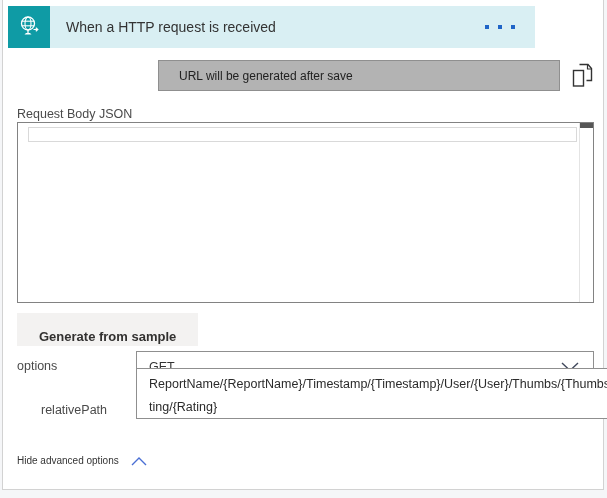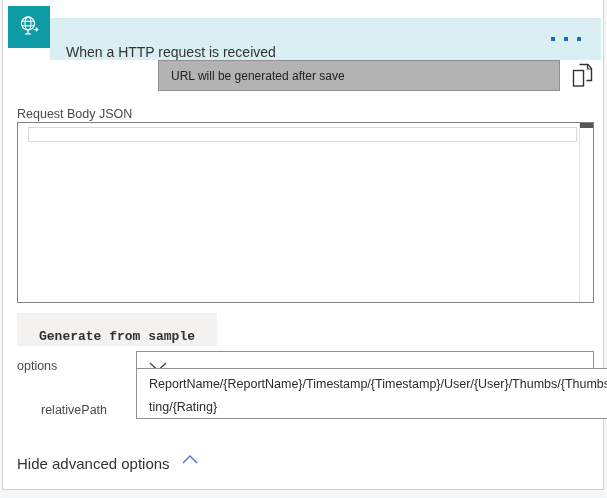--- a/index.html
+++ b/index.html
@@ -18,25 +18,24 @@
   }
   
   .header-icon {
     position: absolute; left: 5px; top: 6px;
     width: 42px; height: 42px;
     background: #0f9ba5;
     display: flex; align-items: center; justify-content: center;
   }
   .header-bar {
     position: absolute; left: 47px; top: 6px;
-    width: 551px; height: 42px;
+    width: 485px; height: 42px;
     background: #d9eff3;
-    display: flex; align-items: flex-end;
+    display: flex; align-items: center;
     cursor: pointer;
-    margin-top: 12px;
   }
   .header-title {
     margin-left: 16px;
     font-size: 14px; color: #333333;
   }
   .menu-dots {
     position: absolute; right: 16px; top: 0; height: 100%;
     display: flex; align-items: center; gap: 9px;
     cursor: pointer; padding: 0 4px;
   }
@@ -49,21 +48,21 @@
     font-size: 12.5px; color: #4a4a4a;
   }
   .url-label { top: 66px; }
   .url-box {
     position: absolute; left: 155px; top: 60px;
     width: 402px; height: 31px;
     background: #b3b3b3;
     border: 1px solid #8f8f8f;
     display: flex; align-items: center;
     font-size: 12px; color: #222222;
-    padding-left: 12px;
+    padding-left: 20px;
   }
   .copy-btn {
     position: absolute; left: 566px; top: 61px;
     width: 26px; height: 29px;
     background: transparent; border: none;
     display: flex; align-items: center; justify-content: center;
     cursor: pointer;
   }
   .schema-label {
     top: 106px; width: 130px; line-height: 16px;
@@ -88,21 +87,21 @@
   }
   .schema-scroll-thumb {
     position: absolute; top: 0; left: 0; right: 0;
     height: 5px; background: #565656;
     cursor: grab;
   }
   .generate-btn {
     position: absolute; left: 14px; top: 313px;
     height: 33px; padding: 16px 22px;
     background: #f3f2f1; border: none;
-    font-family: Liberation Mono, monospace;
+    font-family: Liberation Sans, sans-serif;
     font-size: 13px; font-weight: bold; color: #323130;
     cursor: pointer;
   }
   .method-label { top: 359px; }
   .method-dropdown {
     position: absolute; left: 133px; top: 351px;
     width: 458px; height: 31px;
     border: 1px solid #8f8f8f; background: #ffffff;
     display: flex; align-items: center;
     font-size: 12.5px; color: #333333;
@@ -116,22 +115,22 @@
     width: 524px; height: 51px;
     border: 1px solid #8f8f8f; background: #ffffff;
     font-size: 12.5px; color: #2b2b2b;
     line-height: 23px;
     padding: 4px 24px 0 12px;
     word-break: break-all;
     cursor: text;
   }
   .hide-advanced {
     position: absolute; left: 14px; top: 455px;
-    display: flex; align-items: flex-start; gap: 12px;
-    font-size: 15px; color: #333333;
+    display: flex; align-items: flex-end; gap: 12px;
+    font-size: 10px; color: #333333;
     cursor: pointer;
   }
 </style>
 </head>
 <body>
 
 <div class="card">
 
   <div class="header-icon">
     <svg width="28" height="28" viewBox="0 0 28 28" fill="none">
@@ -167,20 +166,21 @@
     <div class="schema-inner-line"></div>
     <div class="schema-scroll">
       <div class="schema-scroll-thumb"></div>
     </div>
   </div>
 
   <button class="generate-btn">Generate from sample</button>
 
   <div class="field-label method-label">options</div>
   <div class="method-dropdown">
+    <span class="dd-value">GET</span>
     <svg width="18" height="10" viewBox="0 0 18 10" fill="none">
       <polyline points="1,1 9,8.5 17,1" stroke="#40485c" stroke-width="1.4"></polyline>
     </svg>
   </div>
 
   <div class="field-label relpath-label">relativePath</div>
   <div class="relpath-input">ReportName/{ReportName}/Timestamp/{Timestamp}/User/{User}/Thumbs/{Thumbs}/Rating/{Rating}</div>
 
   <div class="hide-advanced">
     <span>Hide advanced options</span>

